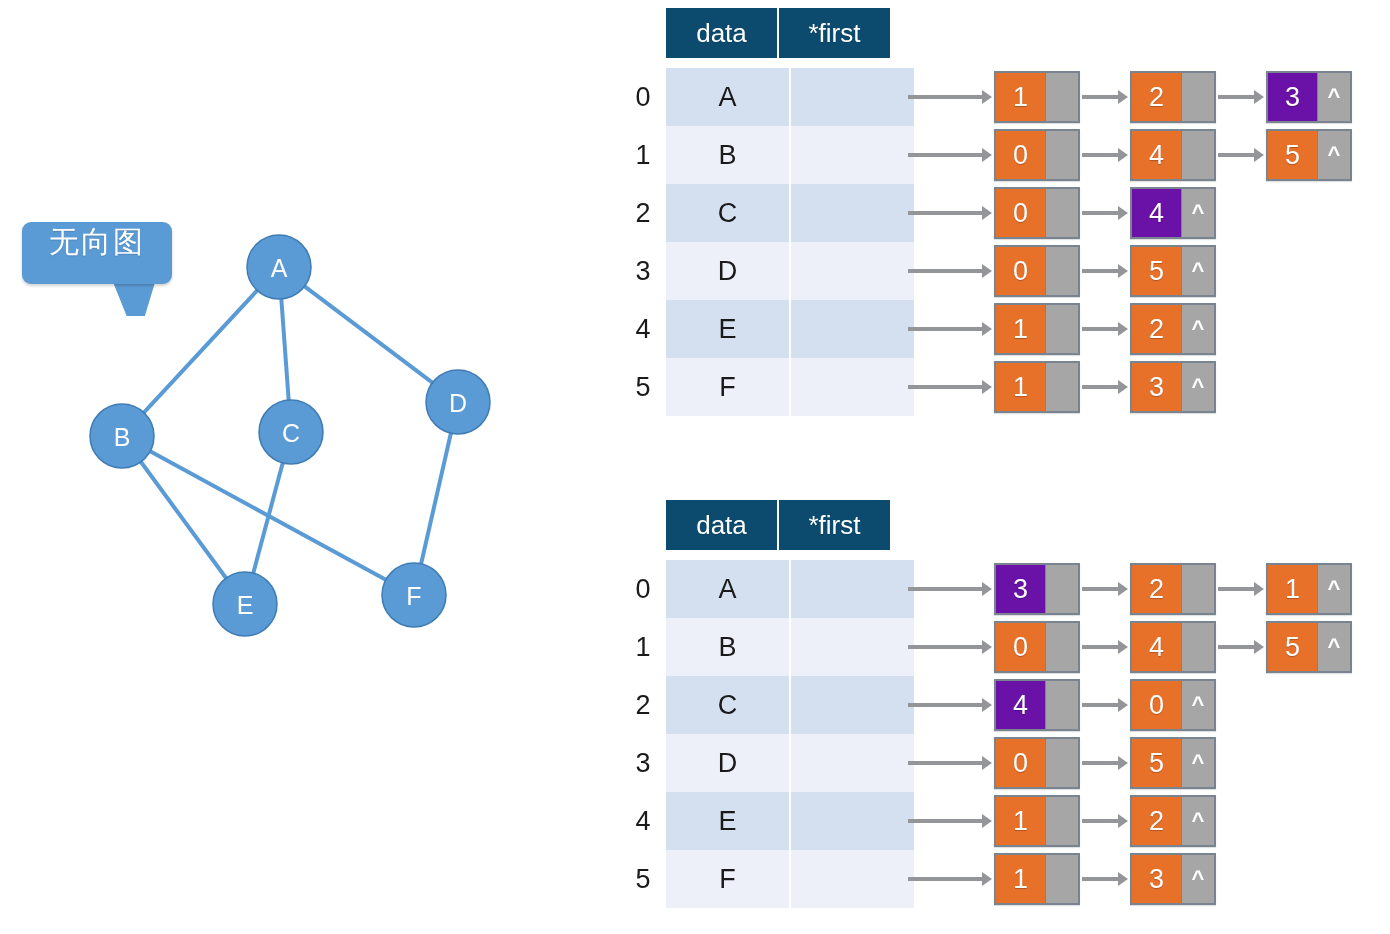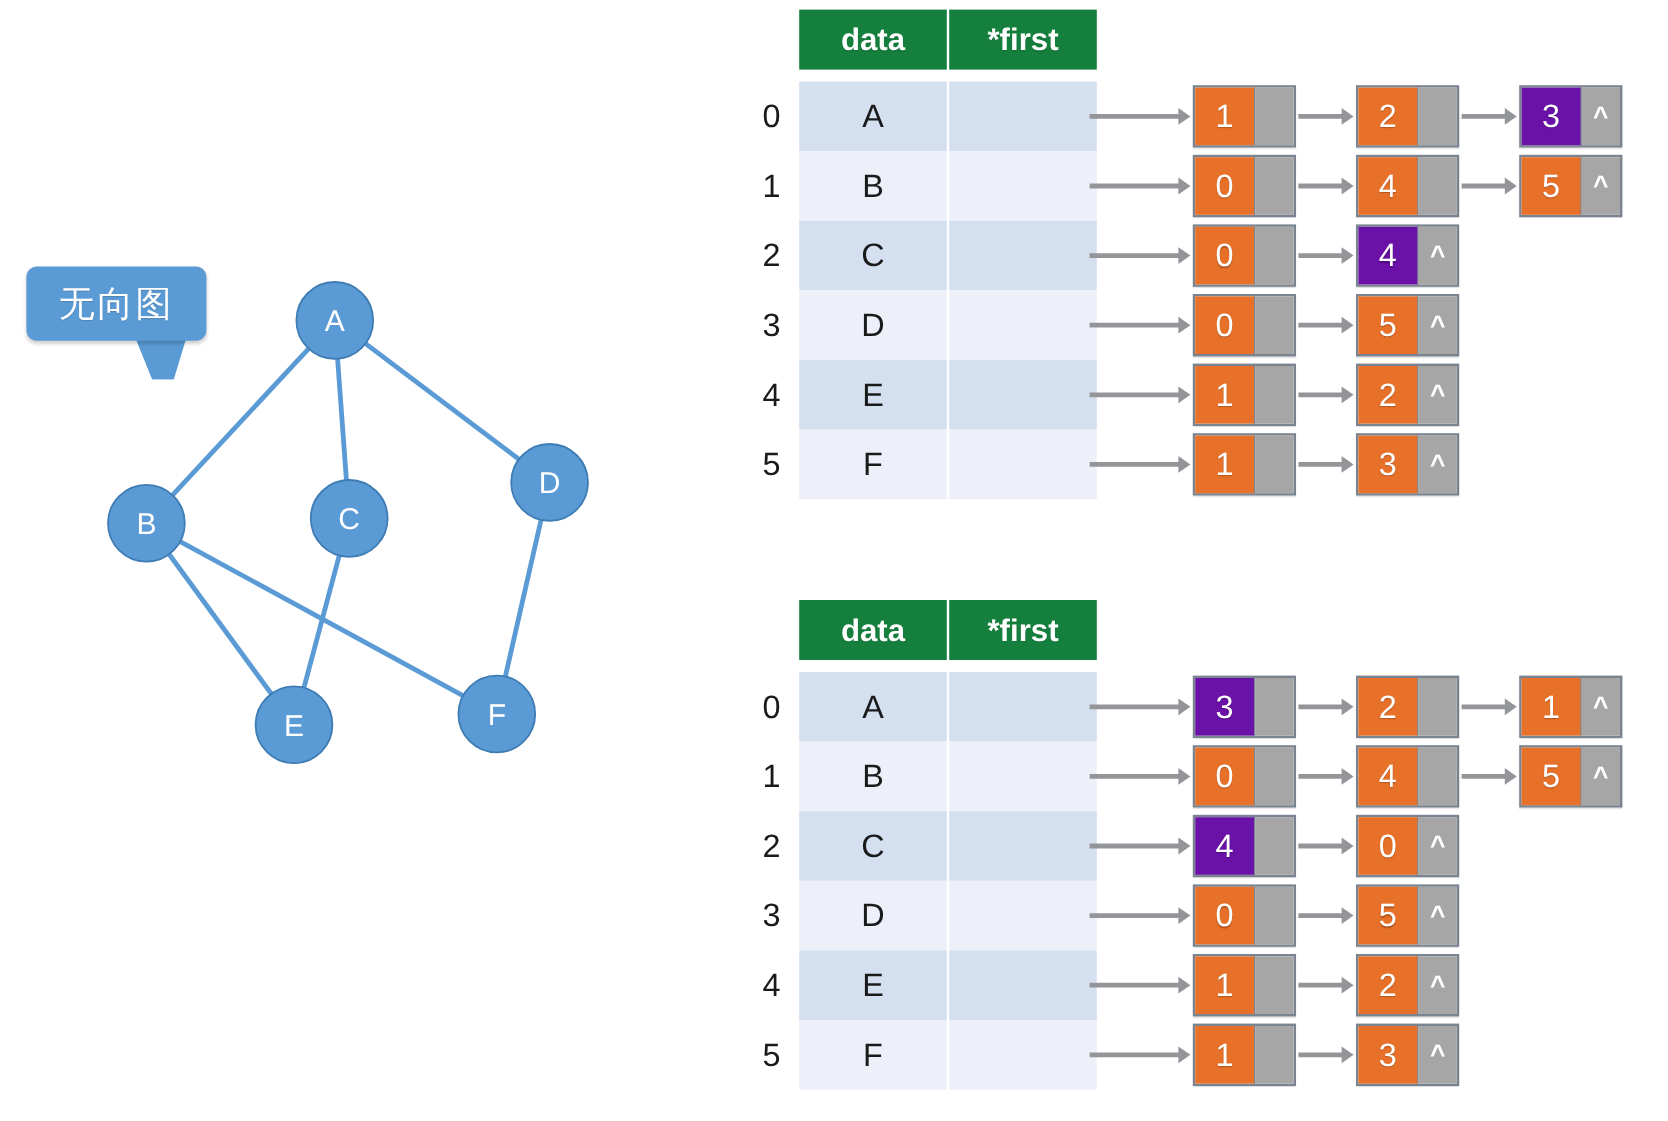--- a/index.html
+++ b/index.html
@@ -15,21 +15,21 @@
   #graph-panel{position:absolute;left:0;top:0;width:620px;height:700px;}
   #graph-svg{position:absolute;left:0;top:0;}
 
   .callout-box{
     position:absolute;
     left:22px;top:222px;
     width:150px;height:62px;
     background:#5b9bd5;
     border-radius:9px;
     box-shadow:0 2px 3px rgba(0,0,0,.18);
-    display:flex;align-items:center;justify-content:center;
+    display:flex;align-items:flex-start;justify-content:center;
   }
   .callout-text{
     color:#ffffff;
     font-size:30px;
     letter-spacing:2px;
     font-family:"DejaVu Sans", sans-serif;
     text-shadow:0 1px 1px rgba(0,0,0,.15);
   }
   .callout-tail{
     position:absolute;
@@ -55,24 +55,24 @@
   .idx-col{position:absolute;left:0;top:0;width:42px;}
   .idx-cell{
     height:58px;line-height:58px;
     text-align:center;
     font-size:27px;color:#1a1a1a;
     font-family:"Liberation Sans", sans-serif;
   }
   .grid{position:absolute;left:44px;top:0;}
   .hdr-row{display:flex;}
   .hdr-cell{
-    width:123px;height:50px;
-    background:#15803d;
+    width:111px;height:50px;
+    background:#0c4a6e;
     color:#ffffff;
-    font-size:26px;font-weight:bold;
+    font-size:26px;font-weight:normal;
     display:flex;align-items:center;justify-content:center;
     margin-right:2px;
     font-family:"Liberation Sans", sans-serif;
     text-shadow:0 1px 1px rgba(0,0,0,.1);
   }
   .hdr-cell:last-child{margin-right:0;}
   .body-row{display:flex;height:58px;}
   .body-cell{
     width:123px;height:58px;
     display:flex;align-items:center;justify-content:center;

